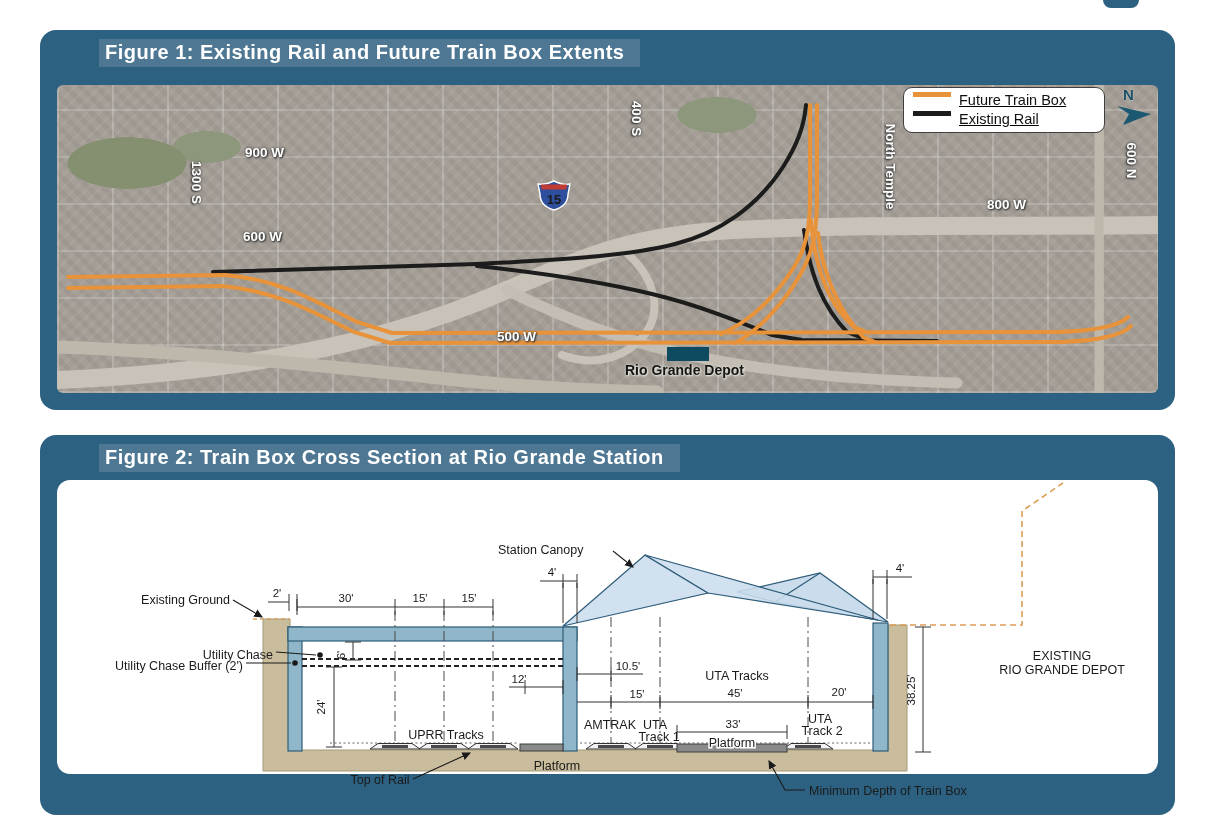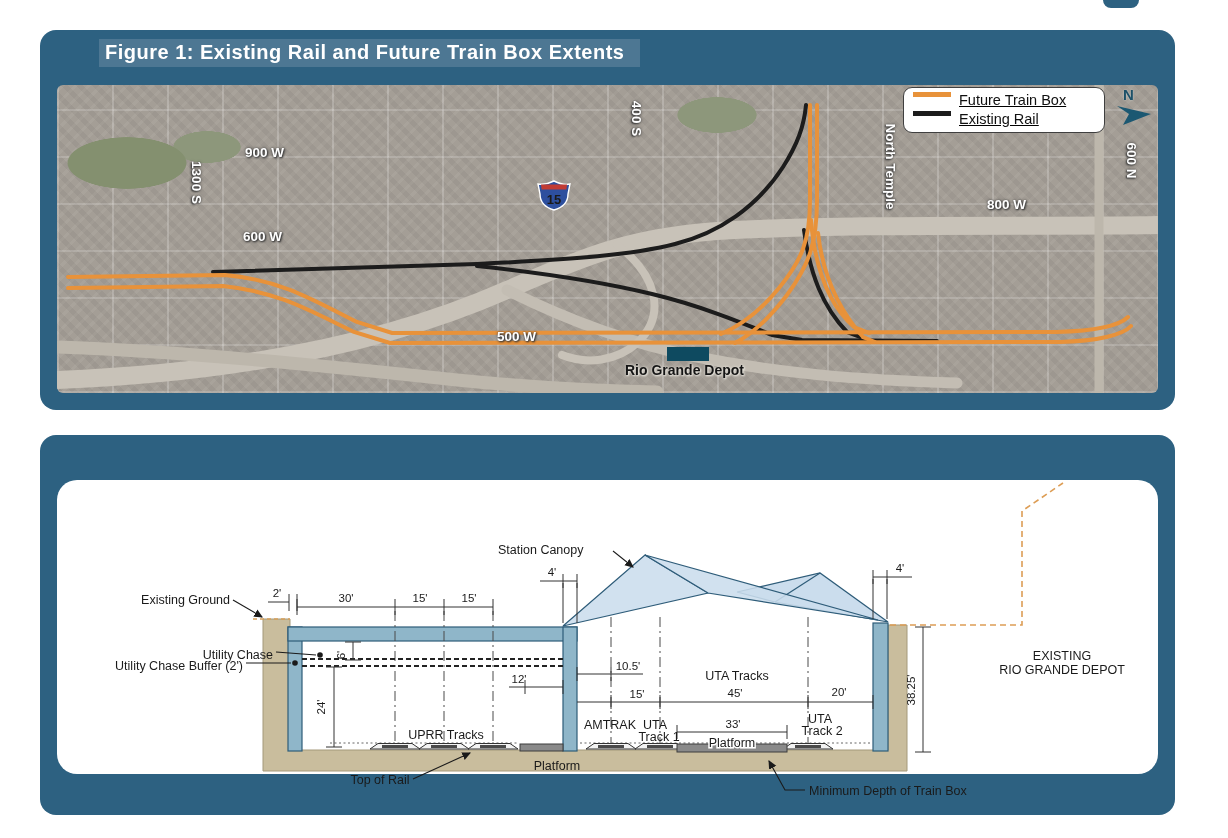--- a/index.html
+++ b/index.html
@@ -52,21 +52,21 @@
     border:1.6px solid #3f3f3f;border-radius:9px;box-sizing:border-box;padding:4px 0 0 9px;
   }
   .legend-row{display:flex;align-items:flex-start;height:19px;text-decoration:underline;}
   .legend-swatch{width:38px;height:5px;margin-right:8px;flex:0 0 auto;}
   .legend-label{font-size:14.5px;color:#101010;}
   .compass{position:absolute;left:1058px;top:0px;width:40px;height:48px;}
   .compass .n{position:absolute;left:8px;top:1px;font-size:15px;font-weight:bold;color:#1c5068;text-shadow:0 0 2px #cfd4d2;}
   
   .fig2-white{
     position:absolute;left:17px;top:45px;width:1101px;height:294px;
-    background:#ffffff;border-radius:20px;
+    background:#ffffff;border-radius:13px;
   }
   .fig2-white svg{display:block;}
   text{fill:#1a1a1a;}
   .ann{font-size:12.5px;}
   .dim{font-size:11.5px;}
   .halo{paint-order:stroke;stroke:#ffffff;stroke-width:3px;}
 </style>
 </head>
 <body>
 
@@ -136,20 +136,23 @@
     <div class="compass">
       <div class="n">N</div>
       <svg width="40" height="30" viewBox="0 0 40 30" style="position:absolute;left:0;top:16px;">
         <polygon points="2,5 36,13 8,24 14,13" fill="#1c5872"></polygon>
       </svg>
     </div>
   </div>
 </div>
 
 <div class="panel" id="panel2">
+  <div class="title-row">
+    <span class="title-band"><span class="fig-title">Figure 2: Train Box Cross Section at Rio Grande Station</span></span>
+  </div>
 
   <div class="fig2-white">
   <svg width="1101" height="327" viewBox="0 0 1101 327">
     <defs>
       <marker id="arr" markerWidth="9" markerHeight="9" refX="7" refY="4.5" orient="auto">
         <path d="M0,0.8 L8,4.5 L0,8.2 Z" fill="#1a1a1a"></path>
       </marker>
     </defs>
 
     <path d="M206,139 L233,139 L233,270 L831,270 L831,145 L850,145 L850,291 L206,291 Z" fill="#c9bd9d" stroke="#a4997b" stroke-width="1"></path>

